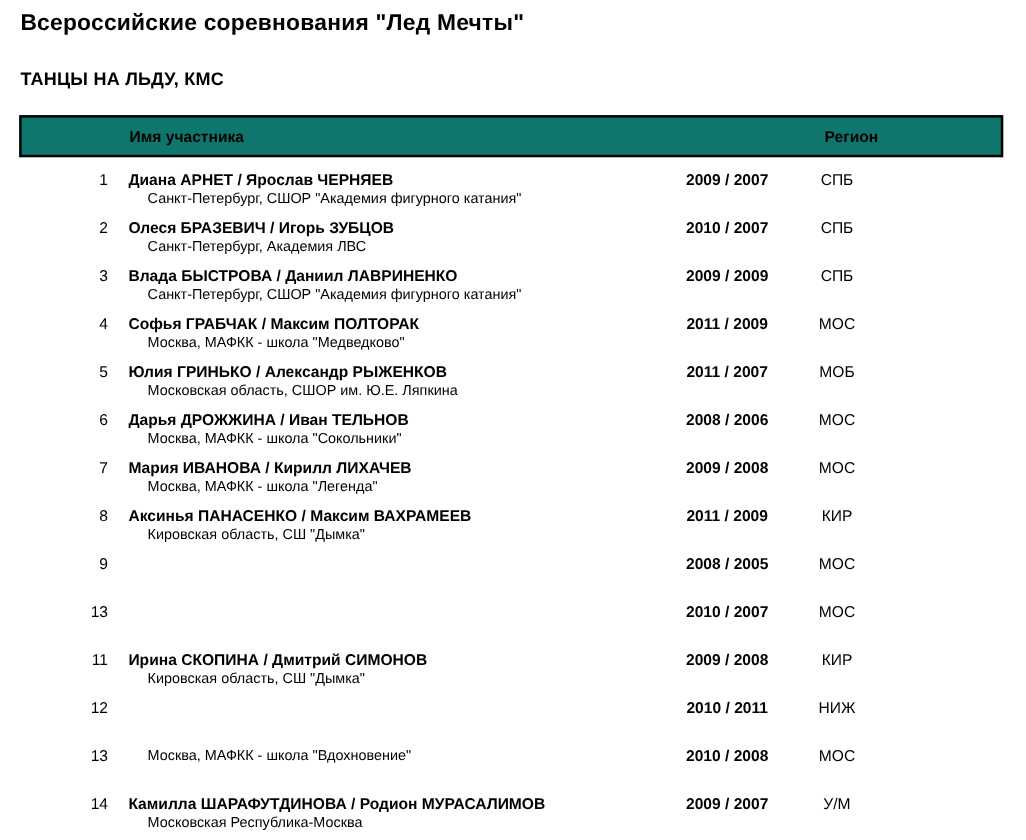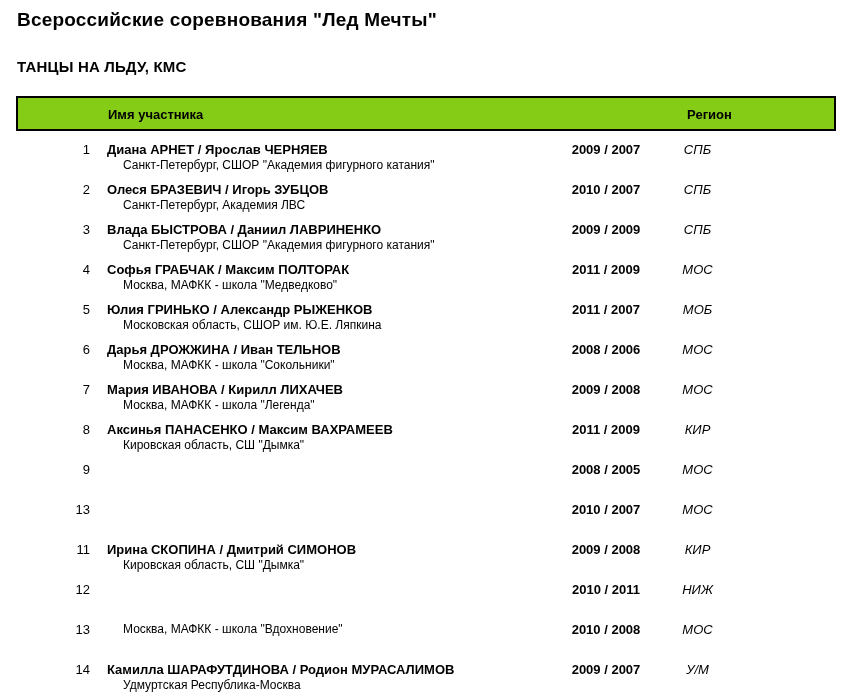--- a/index.html
+++ b/index.html
@@ -18,21 +18,21 @@
   }
   .section-title {
     position: absolute; left: 17px; top: 58px;
     font-size: 15px; font-weight: bold; letter-spacing: 0.2px;
   }
 
   .table-header {
     position: absolute; left: 16px; top: 96px;
     width: 820px; height: 35px;
     border: 2px solid #000;
-    background: #84cc16;
+    background: #0f766e;
   }
   .th-name {
     position: absolute; left: 90px; top: 50%;
     transform: translateY(-50%);
     font-size: 13px; font-weight: bold;
   }
   .th-region {
     position: absolute; left: 644px; top: 50%;
     transform: translateY(-50%);
     width: 95px; text-align: center;
@@ -55,21 +55,21 @@
   .cell-name .club {
     font-size: 12px; line-height: 15px; padding-left: 16px;
     white-space: nowrap;
   }
   .cell-years {
     position: absolute; left: 556px; top: 1px; width: 100px;
     text-align: center; font-size: 13px; font-weight: bold; line-height: 16px;
   }
   .cell-region {
     position: absolute; left: 650px; top: 1px; width: 95px;
-    text-align: center; font-size: 13px; line-height: 16px; font-style: italic;
+    text-align: center; font-size: 13px; line-height: 16px;
   }
 </style>
 </head>
 <body>
 
 <div class="page">
   <div class="page-title">Всероссийские соревнования "Лед Мечты"</div>
   <div class="section-title">ТАНЦЫ НА ЛЬДУ, КМС</div>
 
   <div class="table-header">
@@ -192,19 +192,19 @@
       <div class="club">Москва, МАФКК -  школа "Вдохновение"</div>
     </div>
     <div class="cell-years">2010 / 2008</div>
     <div class="cell-region">МОС</div>
   </div>
 
   <div class="row">
     <div class="cell-num">14</div>
     <div class="cell-name">
       <div class="name">Камилла ШАРАФУТДИНОВА / Родион МУРАСАЛИМОВ</div>
-      <div class="club">Удмуртская Республика-Москва</div>
+      <div class="club">Московская Республика-Москва</div>
     </div>
     <div class="cell-years">2009 / 2007</div>
     <div class="cell-region">У/М</div>
   </div>
 </div>
 </div>
 
 </body></html>

